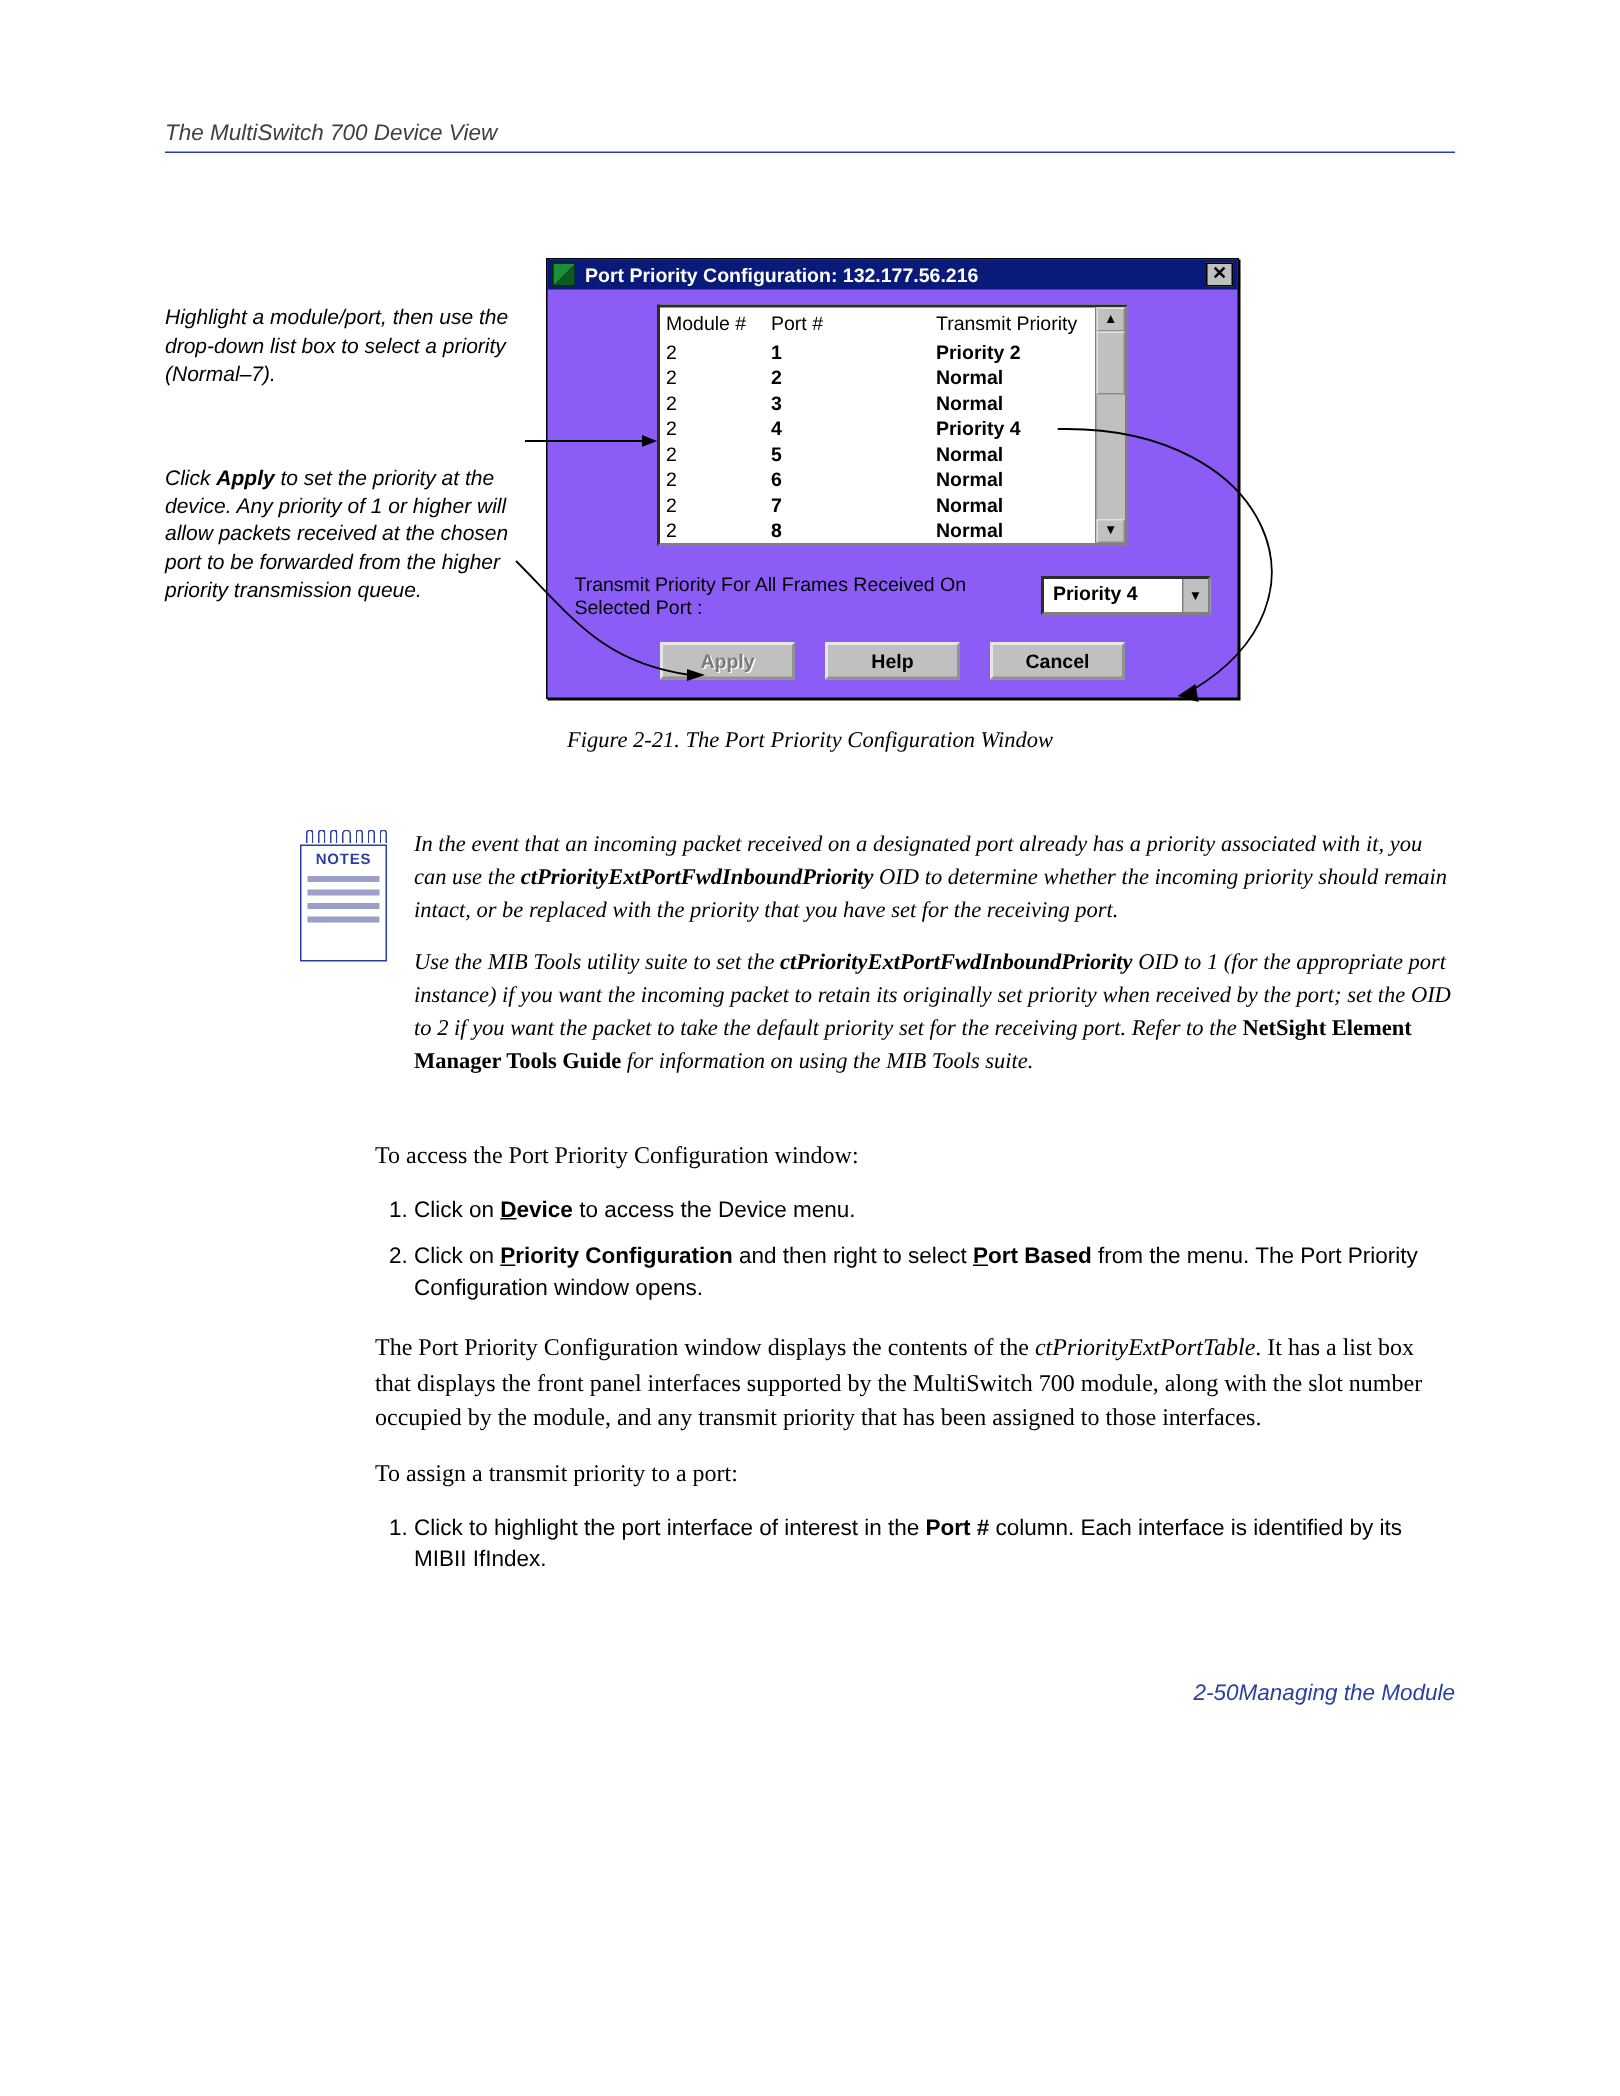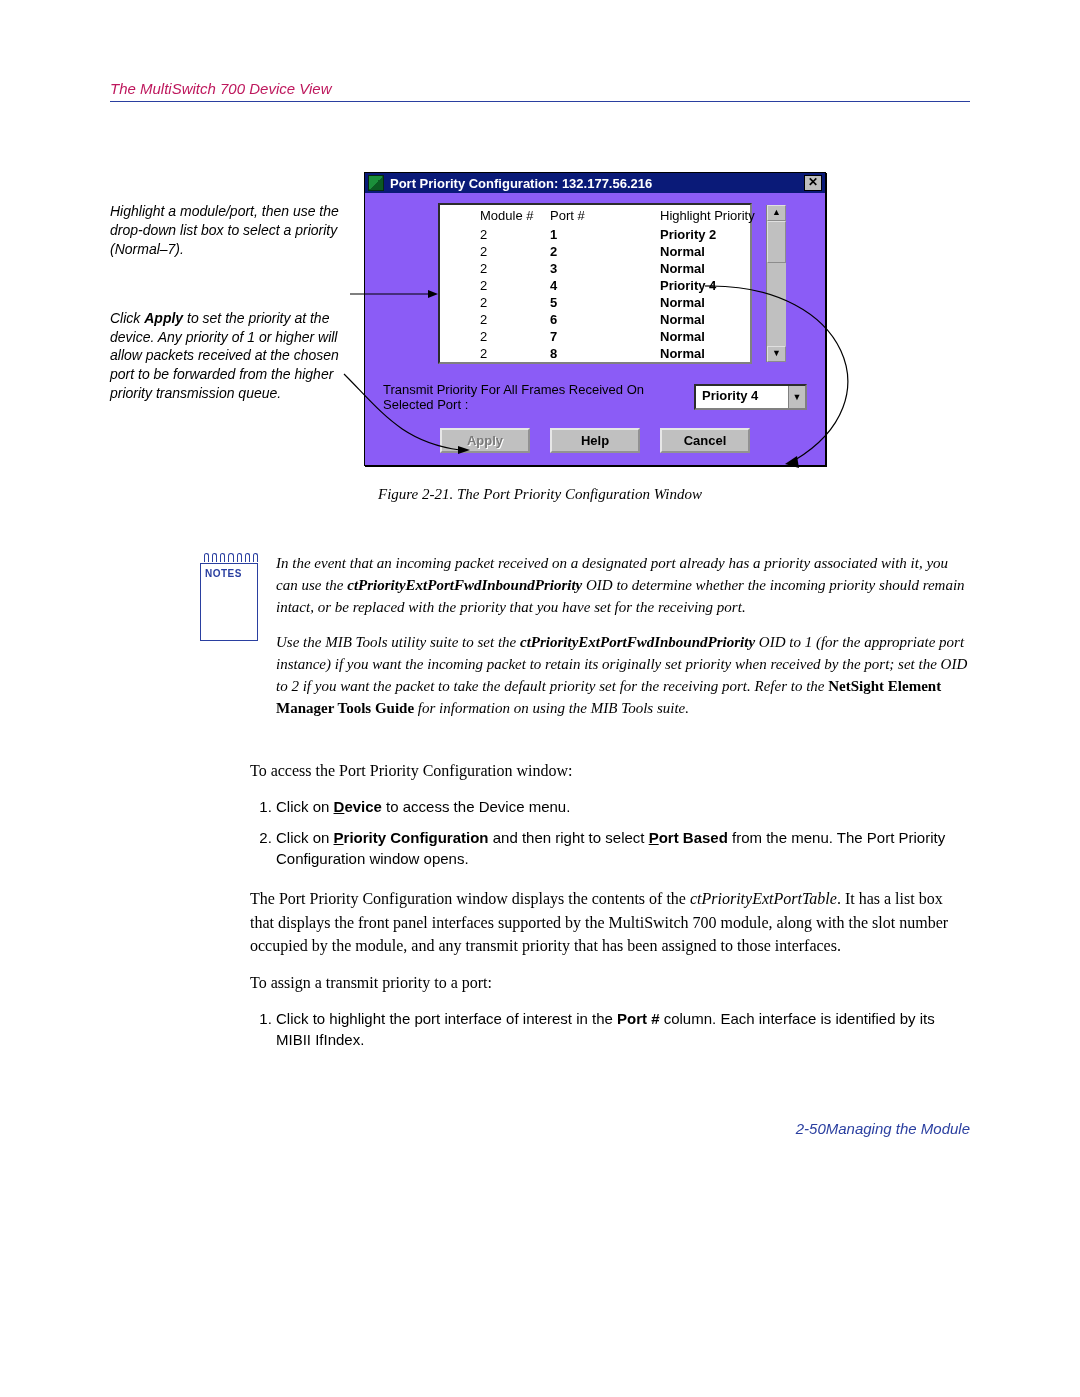--- a/index.html
+++ b/index.html
@@ -7,21 +7,21 @@
     padding: 0;
     background: #fff;
     font-family: Georgia, 'Times New Roman', serif;
     color: #000;
     width: 1080px;
   }
   .page {
     padding: 80px 110px 60px 110px;
   }
   .header-title {
-    color: #be185d;
+    color: #404040;
     font-style: italic;
     font-family: Arial, sans-serif;
     font-size: 15px;
     margin-bottom: 4px;
   }
   .header-rule {
     border: none;
     border-top: 1.5px solid #2a3fa0;
     margin: 0 0 70px 0;
   }
@@ -83,21 +83,20 @@
   .listbox {
     background: #fff;
     border: 2px inset #808080;
     margin: 0 auto 18px auto;
     width: 310px;
     position: relative;
   }
   .listbox .cols {
     display: grid;
     grid-template-columns: 70px 110px 110px 20px;
-    padding-left: 36px;
   }
   .listbox .hdr {
     font-weight: normal;
     padding: 3px 4px 3px 4px;
   }
   .listbox .cell {
     padding: 1px 4px;
     font-weight: bold;
   }
   .listbox .cell.module { font-weight: normal; }
@@ -197,20 +196,21 @@
     border: 1px solid #2a3fa0;
     border-top-left-radius: 4px;
     border-top-right-radius: 4px;
     border-bottom: none;
   }
   .notes-icon .pad {
     border: 1.5px solid #2a3fa0;
     height: 68px;
     padding: 4px 4px;
     display: flex;
+    flex-direction: column;
     gap: 5px;
   }
   .notes-icon .pad .word {
     color: #2a3fa0;
     font-family: Arial, sans-serif;
     font-size: 10px;
     font-weight: bold;
     letter-spacing: 0.5px;
     text-align: center;
   }
@@ -282,21 +282,21 @@
       <div class="win-title">
         <span class="icon-app"></span>
         <span class="title-text">Port Priority Configuration: 132.177.56.216</span>
         <span class="close-btn">✕</span>
       </div>
       <div class="win-body">
         <div class="listbox">
           <div class="cols">
             <div class="hdr">Module #</div>
             <div class="hdr">Port #</div>
-            <div class="hdr">Highlight Priority</div>
+            <div class="hdr">Transmit Priority</div>
             <div class="scroll-col">
               <div class="scroll-btn">▲</div>
               <div class="scroll-thumb"></div>
               <div class="scroll-track"></div>
               <div class="scroll-btn">▼</div>
             </div>
 
             <div class="cell module">2</div>
             <div class="cell">1</div>
             <div class="cell">Priority 2</div>

